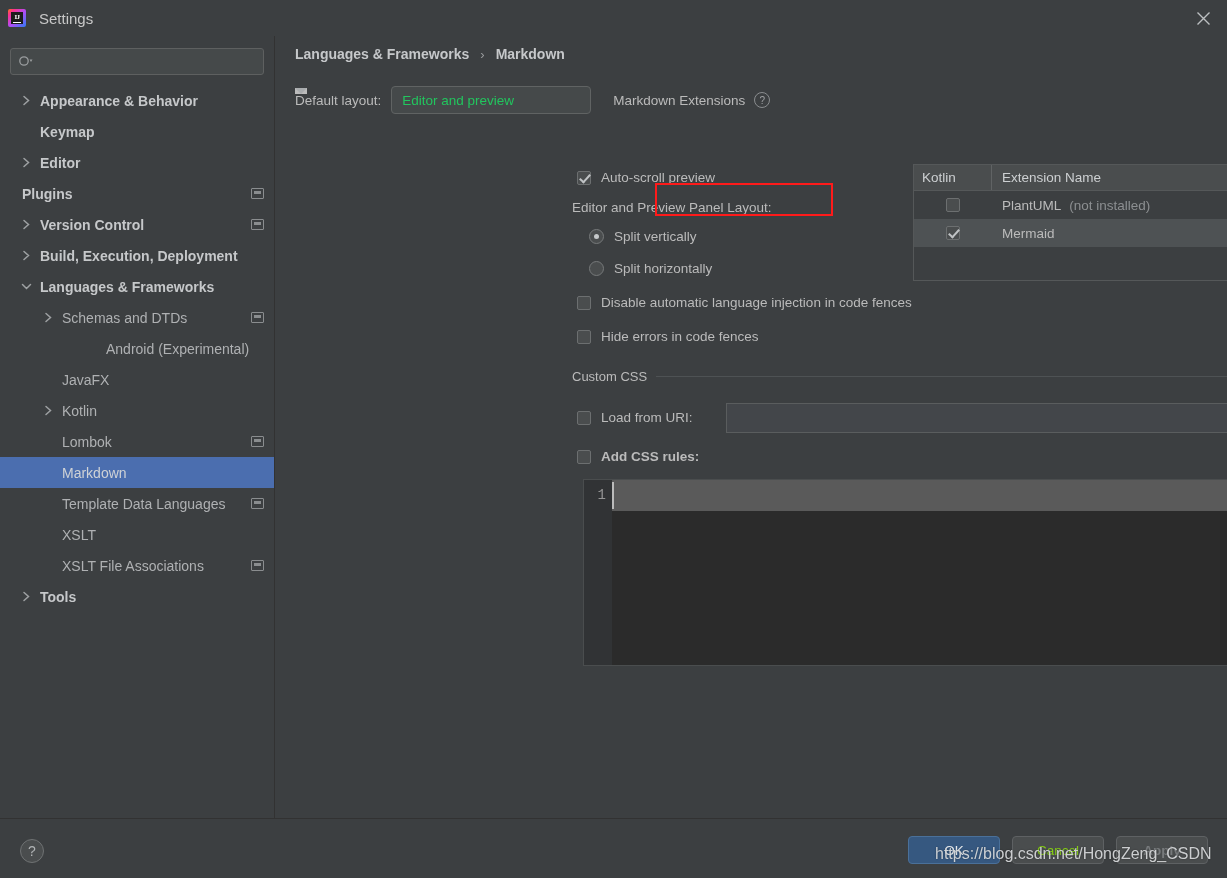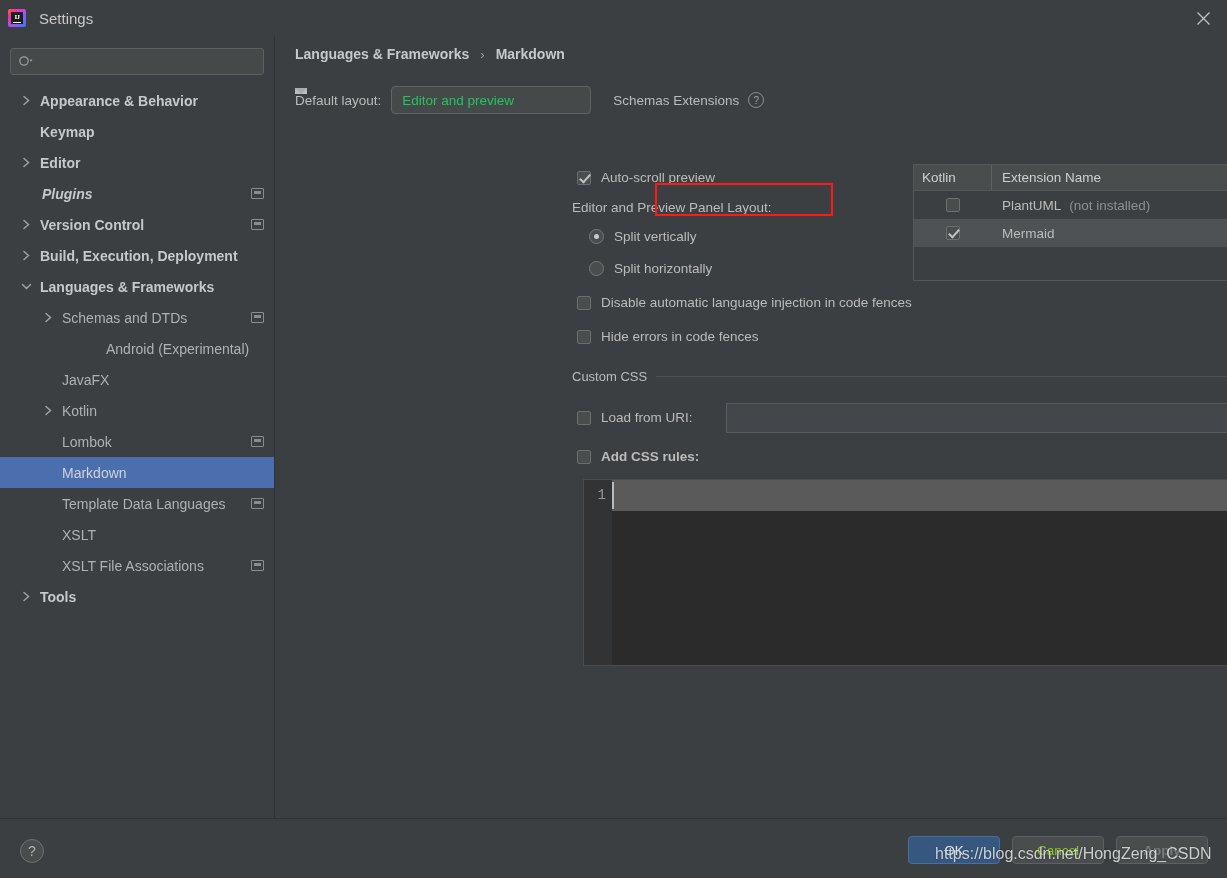--- a/index.html
+++ b/index.html
@@ -385,21 +385,21 @@
           <span class="tree-label" style="margin-left: 6px;">Keymap</span>
         </div>
         <div class="tree-row top" style="padding-left: 18px;">
           <span class="tree-arrow">
             <svg width="9" height="11" viewBox="0 0 9 11">
               <path d="M2 1.5 L6.5 5.5 L2 9.5" stroke="#9ea1a3" stroke-width="1.5" fill="none" stroke-linecap="round"></path>
             </svg>
           </span>
           <span class="tree-label" style="margin-left: 6px;">Editor</span>
         </div>
-        <div class="tree-row top" style="padding-left: 20px; font-style: italic;">
+        <div class="tree-row top" style="padding-left: 0;">
           <span class="tree-arrow"></span>
           <span class="tree-label" style="margin-left: 6px;">Plugins</span>
           <span class="tree-badge"></span>
         </div>
         <div class="tree-row top" style="padding-left: 18px;">
           <span class="tree-arrow">
             <svg width="9" height="11" viewBox="0 0 9 11">
               <path d="M2 1.5 L6.5 5.5 L2 9.5" stroke="#9ea1a3" stroke-width="1.5" fill="none" stroke-linecap="round"></path>
             </svg>
           </span>
@@ -490,21 +490,21 @@
       <span>Markdown</span>
     </div>
 
     <div class="row-default-layout">
       <span class="lbl">Default layout:</span>
       <div class="combo">
         <span class="val">Editor and preview</span>
         <span class="caret"></span>
       </div>
       <div class="ext-title">
-        <span>Schemas Extensions</span>
+        <span>Markdown Extensions</span>
         <span class="help-circle">?</span>
       </div>
     </div>
 
     <div class="opt-row opt-autoscroll">
       <span class="cb checked"></span>
       <span class="lbl">Auto-scroll preview</span>
     </div>
 
     <div class="lbl lbl-panel-layout">Editor and Preview Panel Layout:</div>

